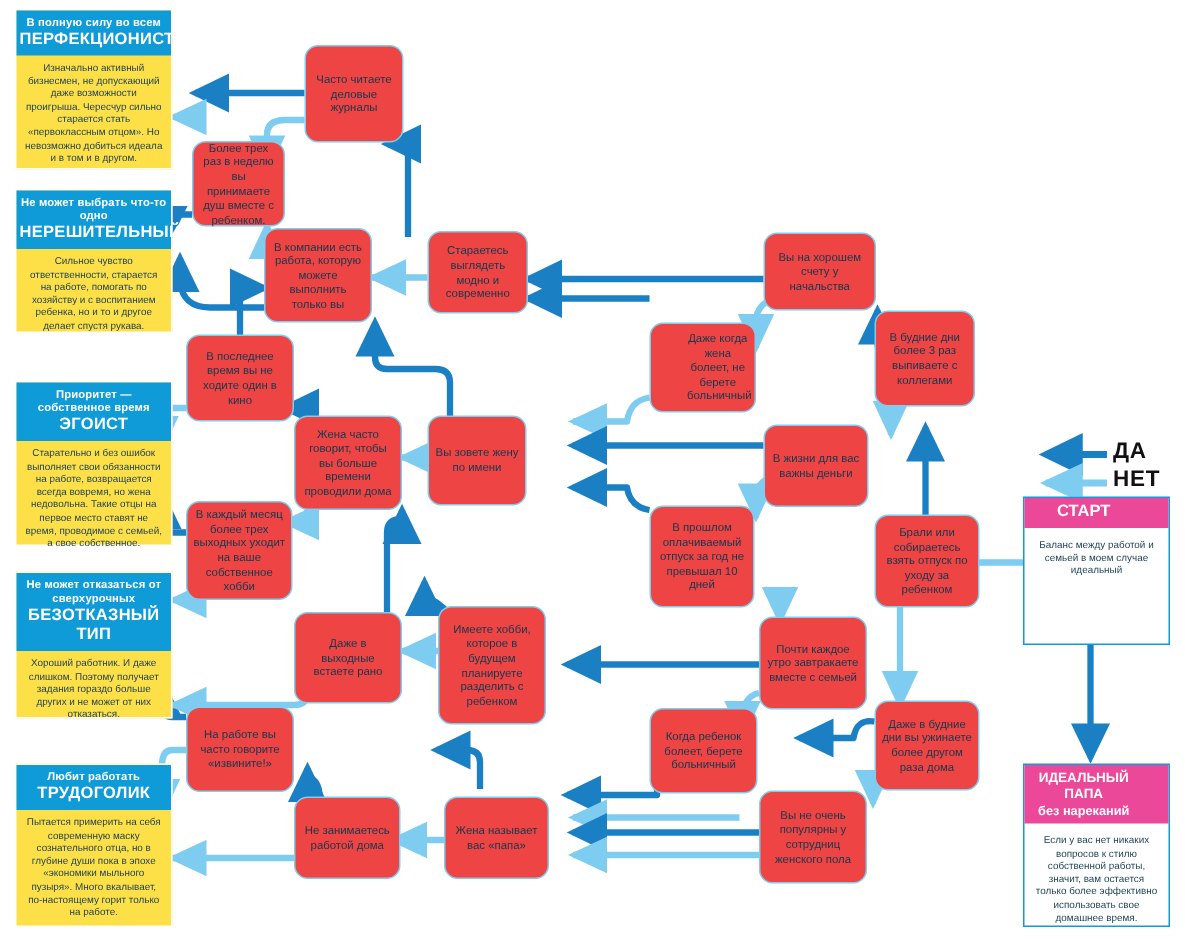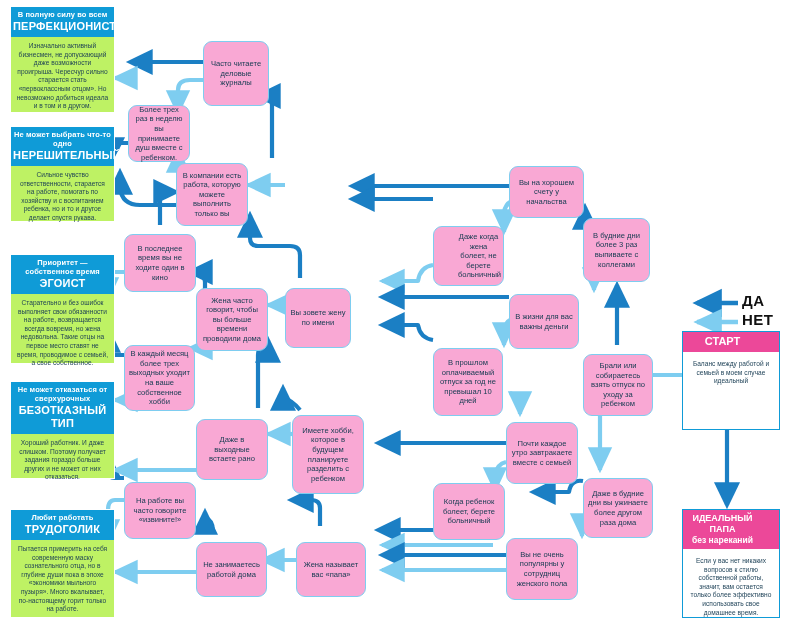--- a/index.html
+++ b/index.html
@@ -12,21 +12,21 @@
     position:relative;
     width:790px;
     height:626px;
     background:#ffffff;
     overflow:hidden;
   }
   
   .profile{
     position:absolute;
     box-sizing:border-box;
-    background:#bef264;
+    background:#fde047;
     border:1px solid #ffffff;
   }
   .profile .phead{
     background:#0f9bd7;
     color:#ffffff;
     text-align:center;
     padding:3px 2px 4px 2px;
     box-sizing:border-box;
   }
   .profile .ptop{
@@ -89,32 +89,31 @@
     font-size:6.6px;
     line-height:8.6px;
     text-align:center;
     padding:8px 7px;
     box-sizing:border-box;
   }
   
   .node{
     position:absolute;
     box-sizing:border-box;
-    background:#f9a8d4;
+    background:#ef4444;
     border:1.4px solid #7ecdf0;
     border-radius:9px;
     color:#12394f;
     font-size:7.6px;
     line-height:9.6px;
     text-align:center;
     display:flex;
     align-items:center;
     justify-content:flex-start;
     padding:3px 4px;
-    margin-top:11px;
   }
   .node span{display:block;width:100%;}
   
   .legend{position:absolute;}
   .legend .lrow{
     position:absolute;
     display:flex;
     align-items:center;
   }
   .legend .ltext{
@@ -291,20 +290,23 @@
 
   <div class="node" style="left:203px;top:30px;width:66px;height:65px;">
     <span>Часто читаете деловые журналы</span>
     </div>
   <div class="node" style="left:128px;top:94px;width:62px;height:57px;">
     <span>Более трех раз в неделю вы принимаете душ вместе с ребенком.</span>
     </div>
   <div class="node" style="left:176px;top:152px;width:72px;height:63px;">
     <span>В компании есть работа, которую можете выполнить только вы</span>
     </div>
+  <div class="node" style="left:285px;top:154px;width:67px;height:55px;">
+    <span>Стараетесь выглядеть модно и современно</span>
+    </div>
   <div class="node" style="left:509px;top:155px;width:75px;height:52px;">
     <span>Вы на хорошем счету у начальства</span>
     </div>
   <div class="node" style="left:124px;top:223px;width:72px;height:58px;">
     <span>В последнее время вы не ходите один в кино</span>
     </div>
   <div class="node" style="left:433px;top:215px;width:71px;height:60px;padding-left:24px;">
     <span>Даже когда жена болеет, не берете больничный</span>
     </div>
   <div class="node" style="left:583px;top:207px;width:67px;height:64px;">

